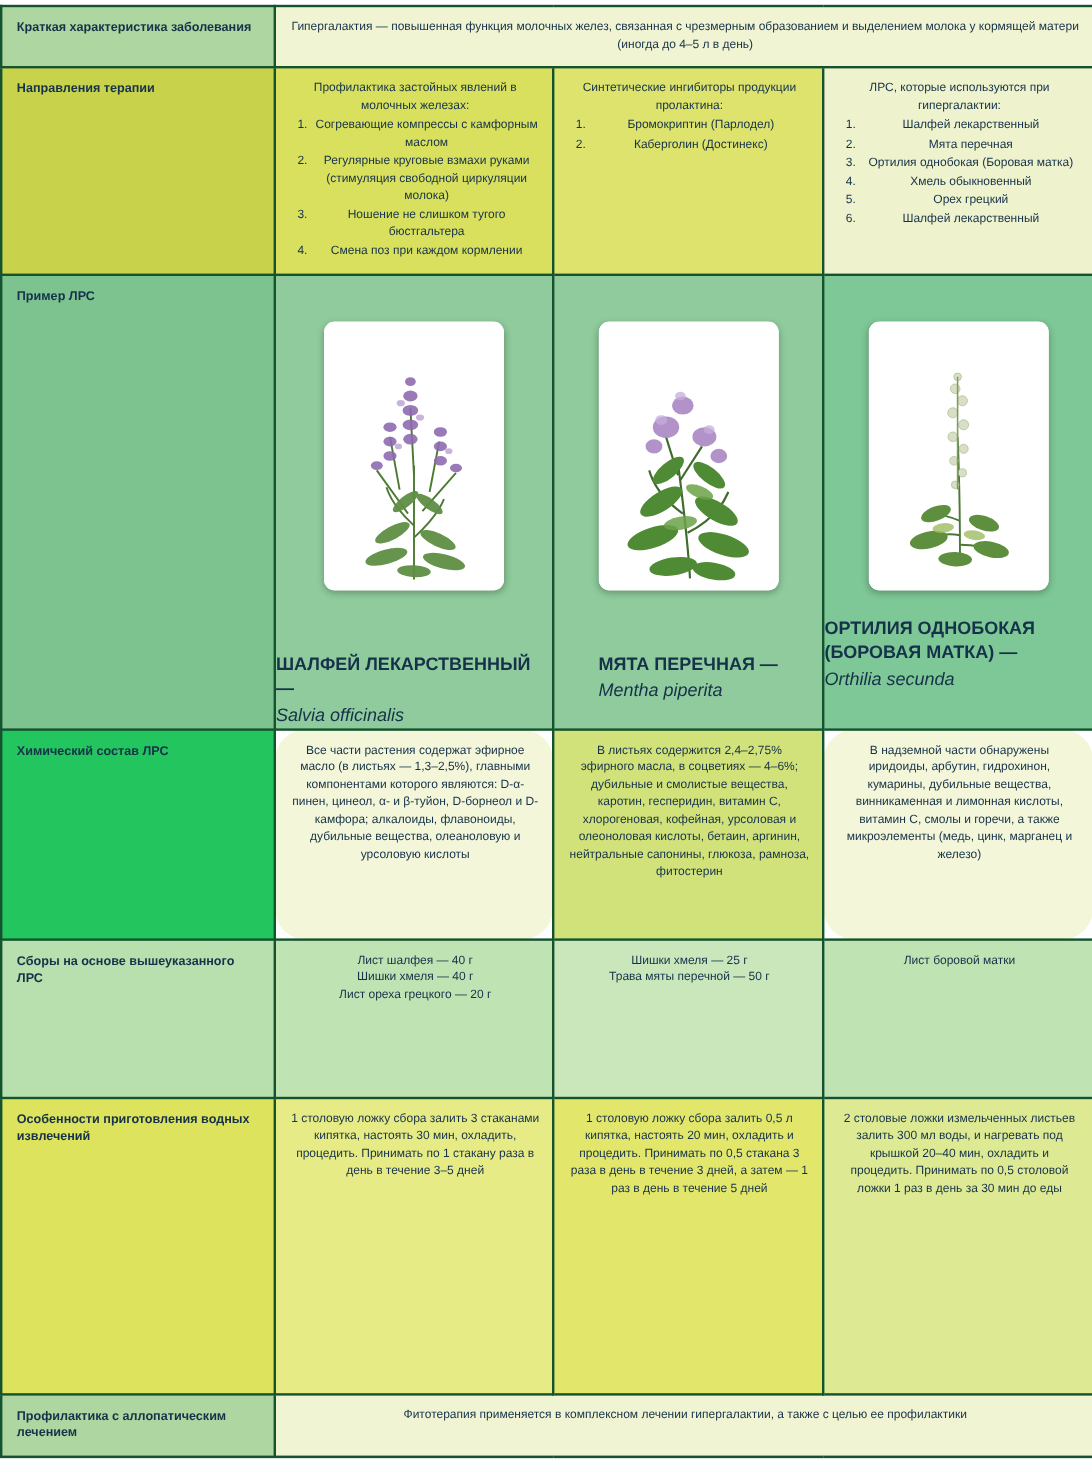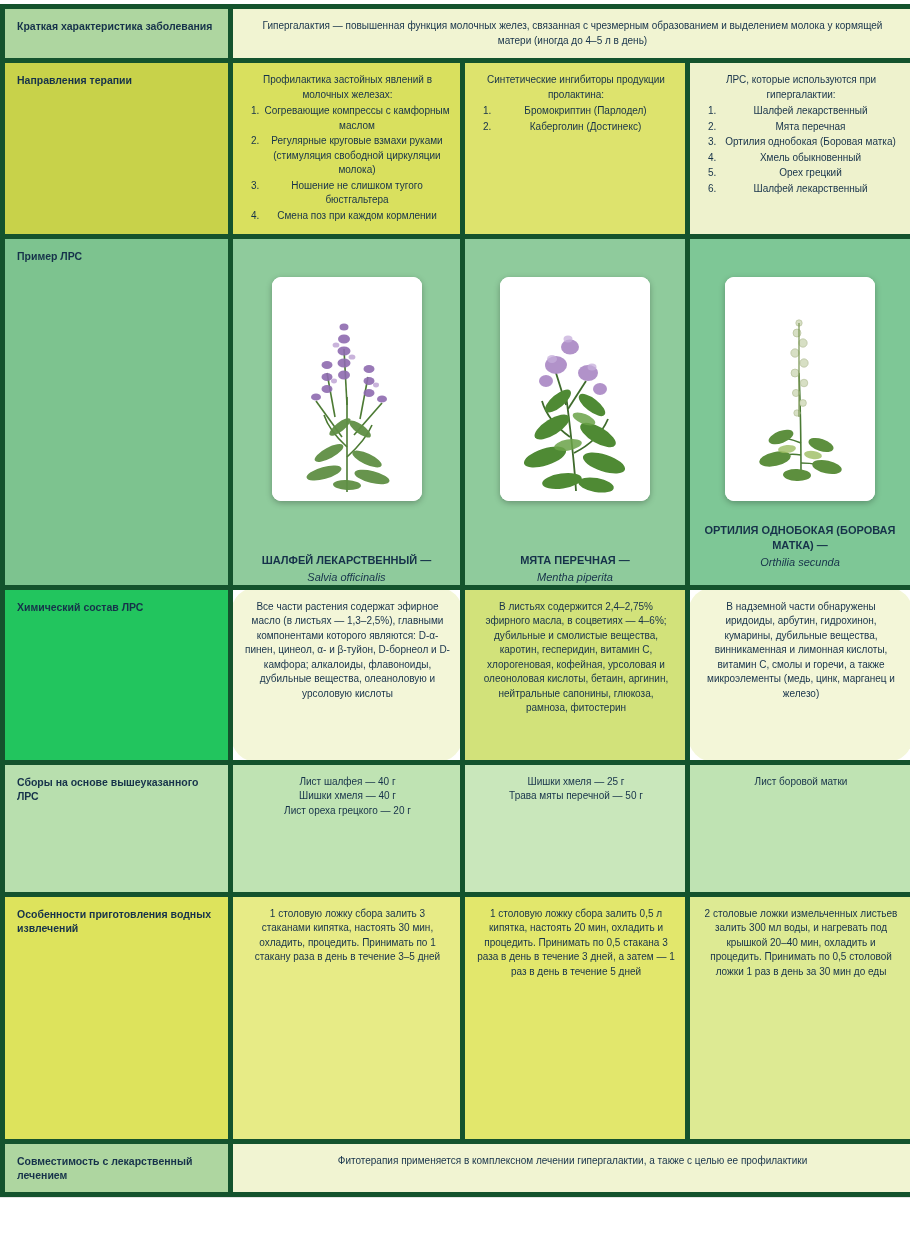--- a/index.html
+++ b/index.html
@@ -18,21 +18,21 @@
     height: 1234px;
     overflow: hidden;
   }
   table.grid {
     border-collapse: collapse;
     width: 910px;
     table-layout: fixed;
   }
   table.grid td {
     vertical-align: top;
-    border: 5px solid #14532d;
+    border: 2px solid #14532d;
     padding: 0;
   }
   .cell-pad {
     padding: 10px 10px 10px 12px;
   }
   .label-cell {
     font-size: 10.5px;
     font-weight: bold;
     line-height: 1.35;
     color: #16324a;
@@ -103,22 +103,21 @@
     box-shadow: 0 2px 6px rgba(0,0,0,0.28);
     position: relative;
     overflow: hidden;
   }
   .photo-inner {
     position: absolute;
     inset: 0;
   }
   .caption {
     margin-top: 16px;
-    text-align: center;
-    font-size: 11px;
+    font-size: 15px;
     font-weight: bold;
     color: #16324a;
     line-height: 1.35;
   }
   .caption .latin {
     font-weight: normal;
     font-style: italic;
     display: block;
     margin-top: 2px;
   }
@@ -397,21 +396,21 @@
         <td class="bg-yellow2">
           <div class="cell-pad body-text">1 столовую ложку сбора залить 0,5 л кипятка, настоять 20 мин, охладить и процедить. Принимать по 0,5 стакана 3 раза в день в  течение 3 дней, а затем — 1 раз в день в течение 5 дней</div>
         </td>
         <td class="bg-limepale">
           <div class="cell-pad body-text">2 столовые ложки измельченных листьев залить 300 мл воды, и нагревать под крышкой 20–40 мин, охладить и процедить. Принимать по 0,5 столовой ложки 1 раз в день за 30 мин до еды</div>
         </td>
       </tr>
 
       <tr style="height:52px">
         <td class="bg-lightgreen">
-          <div class="cell-pad label-cell label-mid">Совместимость с лекарственный лечением</div>
+          <div class="cell-pad label-cell label-mid">Профилактика с аллопатическим лечением</div>
         </td>
         <td class="bg-cream" colspan="3">
           <div class="cell-pad body-text">Фитотерапия применяется в комплексном лечении гипергалактии, а также с целью ее профилактики</div>
         </td>
       </tr>
 
     </tbody>
   </table>
   <div class="footer-strip"></div>
 </div>

